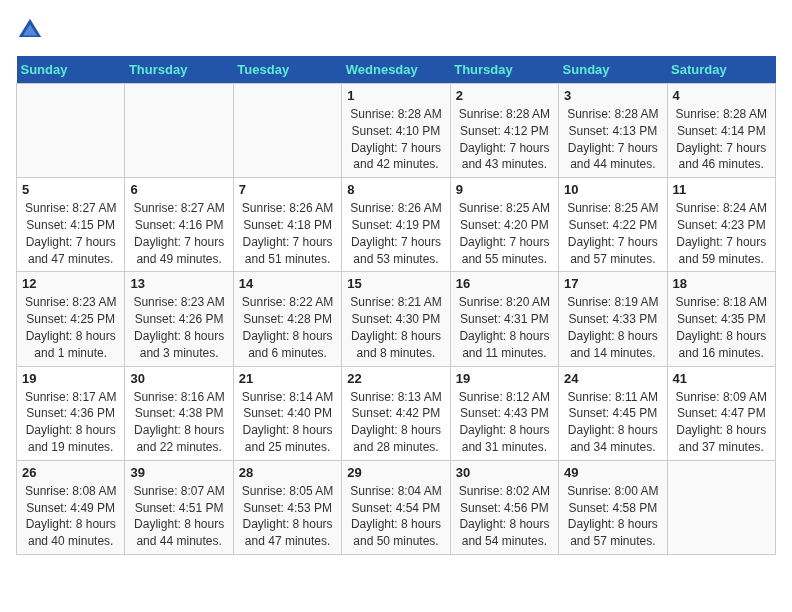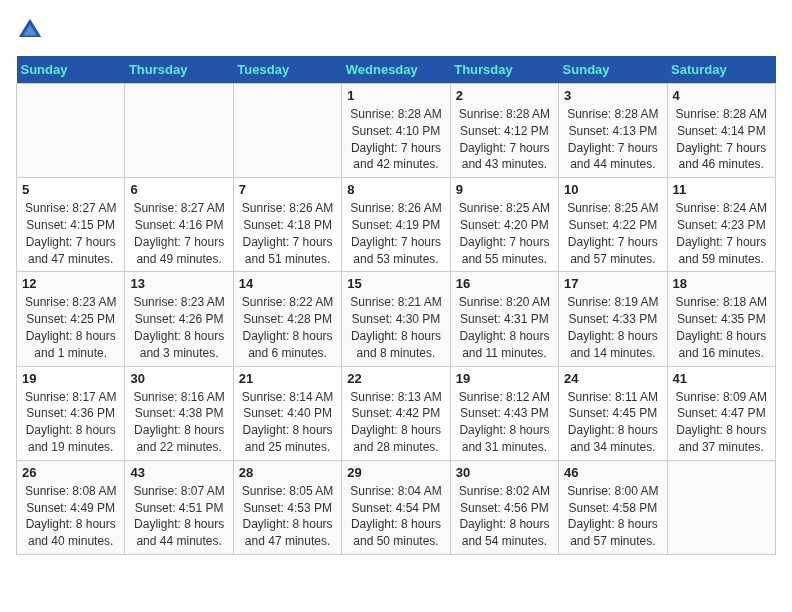--- a/index.html
+++ b/index.html
@@ -232,35 +232,35 @@
           <span class="cell-day">41</span>
           <div class="cell-info">Sunrise: 8:09 AM<br>Sunset: 4:47 PM<br>Daylight: 8 hours and 37 minutes.</div>
         </td>
       </tr>
       <tr>
         <td>
           <span class="cell-day">26</span>
           <div class="cell-info">Sunrise: 8:08 AM<br>Sunset: 4:49 PM<br>Daylight: 8 hours and 40 minutes.</div>
         </td>
         <td>
-          <span class="cell-day">43</span>
+          <span class="cell-day">39</span>
           <div class="cell-info">Sunrise: 8:07 AM<br>Sunset: 4:51 PM<br>Daylight: 8 hours and 44 minutes.</div>
         </td>
         <td>
           <span class="cell-day">28</span>
           <div class="cell-info">Sunrise: 8:05 AM<br>Sunset: 4:53 PM<br>Daylight: 8 hours and 47 minutes.</div>
         </td>
         <td>
           <span class="cell-day">29</span>
           <div class="cell-info">Sunrise: 8:04 AM<br>Sunset: 4:54 PM<br>Daylight: 8 hours and 50 minutes.</div>
         </td>
         <td>
           <span class="cell-day">30</span>
           <div class="cell-info">Sunrise: 8:02 AM<br>Sunset: 4:56 PM<br>Daylight: 8 hours and 54 minutes.</div>
         </td>
         <td>
-          <span class="cell-day">46</span>
+          <span class="cell-day">49</span>
           <div class="cell-info">Sunrise: 8:00 AM<br>Sunset: 4:58 PM<br>Daylight: 8 hours and 57 minutes.</div>
         </td>
         <td class="empty"></td>
       </tr>
     </tbody>
 </table>
 
 </body></html>

